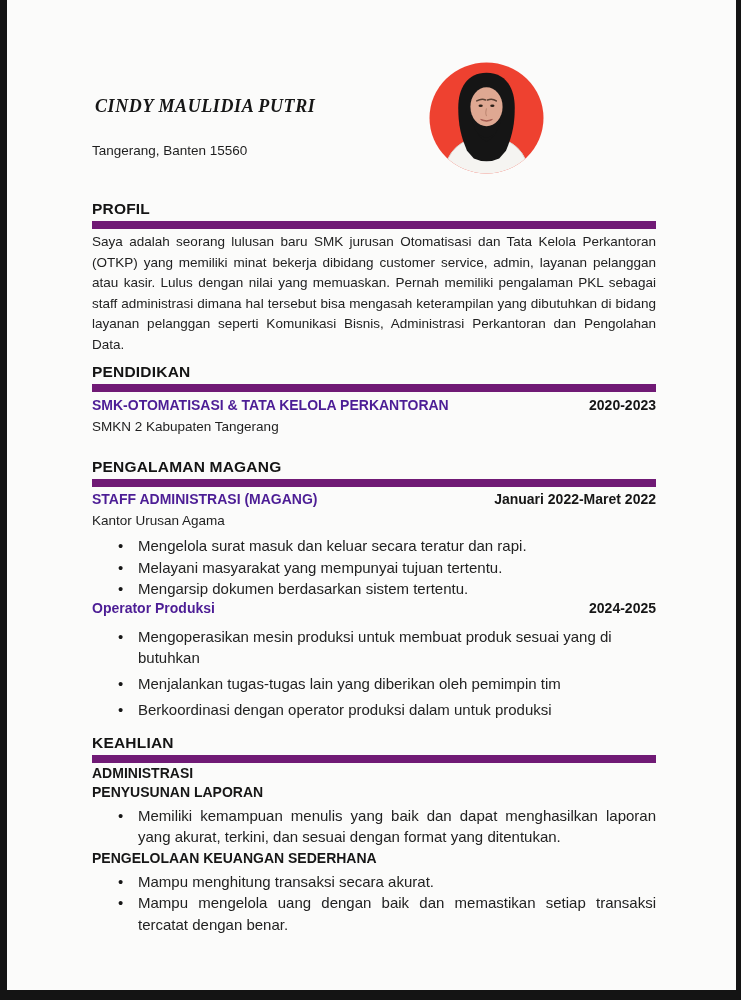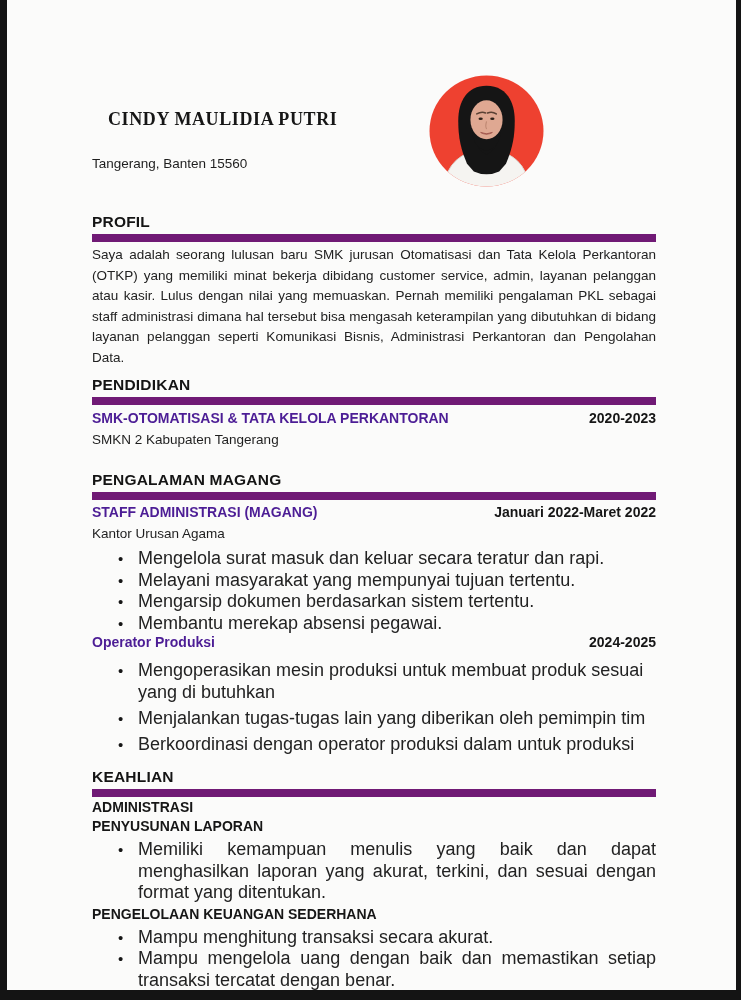--- a/index.html
+++ b/index.html
@@ -10,24 +10,25 @@
     overflow:hidden;
   }
   .page {
     position:absolute; top:0; left:7px; right:5px; bottom:10px;
     background:#fbfbfa; color:#1e1e1e;
   }
   .content { position:relative; height:100%; padding:0 80px 0 85px; box-sizing:border-box; }
 
   
   .name {
-    margin:16px; padding-top:92px;
+    margin:3px; padding-top:92px;
     font-family:"Liberation Serif", serif;
     font-size:18px; font-weight:bold; letter-spacing:.6px; color:#161616;
     line-height:22px;
+    font-style:italic;
   }
   .location { margin-top:24px; font-size:13.5px; line-height:19px; }
   .photo { position:absolute; left:421px; top:58px; width:117px; height:114px; }
 
   
   .sec-h {
     margin:0; font-size:15.5px; font-weight:bold; color:#141414;
     letter-spacing:.2px; line-height:18px;
     padding-bottom:3px; border-bottom:8px solid #701a75;
   }
@@ -47,21 +48,21 @@
   .row.r3 { margin-top:0px; }
   .row-title  { font-size:14px; font-weight:bold; color:#4c1d95; line-height:17px; }
   .row-period { font-size:14px; font-weight:bold; color:#161616; line-height:17px; }
 
   .plainline { margin-top:5px; font-size:13.5px; line-height:16px; }
 
   .sub-h { margin-top:2px; font-size:14px; font-weight:bold; color:#161616; line-height:17px; }
 
   ul.bullets { margin:6px 0 0 0; padding:0 0 0 46px; list-style:none; }
   ul.bullets li {
-    position:relative; font-size:18px; line-height:21.5px; color:#222;
+    position:relative; font-size:15px; line-height:21.5px; color:#222;
   }
   ul.bullets li::before {
     content:"\2022"; position:absolute; left:-20px; top:0;
     font-size:15px; color:#161616;
   }
   ul.bullets.tight  { margin-top:6px; }
   ul.bullets.spaced { margin-top:9px; }
   ul.bullets.spaced li { margin-bottom:4.5px; }
   ul.bullets.small-top { margin-top:4px; }
   li.justify { text-align:justify; }
@@ -120,21 +121,20 @@
 
     <div class="row r2">
       <span class="row-title">STAFF ADMINISTRASI (MAGANG)</span>
       <span class="row-period">Januari 2022-Maret 2022</span>
     </div>
     <div class="plainline">Kantor Urusan Agama</div>
     <ul class="bullets tight">
       <li>Mengelola surat masuk dan keluar secara teratur dan rapi.</li>
       <li>Melayani masyarakat yang mempunyai tujuan tertentu.</li>
       <li>Mengarsip dokumen berdasarkan sistem tertentu.</li>
-      <li>Membantu merekap absensi pegawai.</li>
     </ul>
 
     <div class="row r3">
       <span class="row-title">Operator Produksi</span>
       <span class="row-period">2024-2025</span>
     </div>
     <ul class="bullets spaced">
       <li>Mengoperasikan mesin produksi untuk membuat produk sesuai  yang di butuhkan</li>
       <li>Menjalankan tugas-tugas lain yang diberikan oleh pemimpin tim</li>
       <li>Berkoordinasi dengan operator produksi dalam untuk produksi</li>

